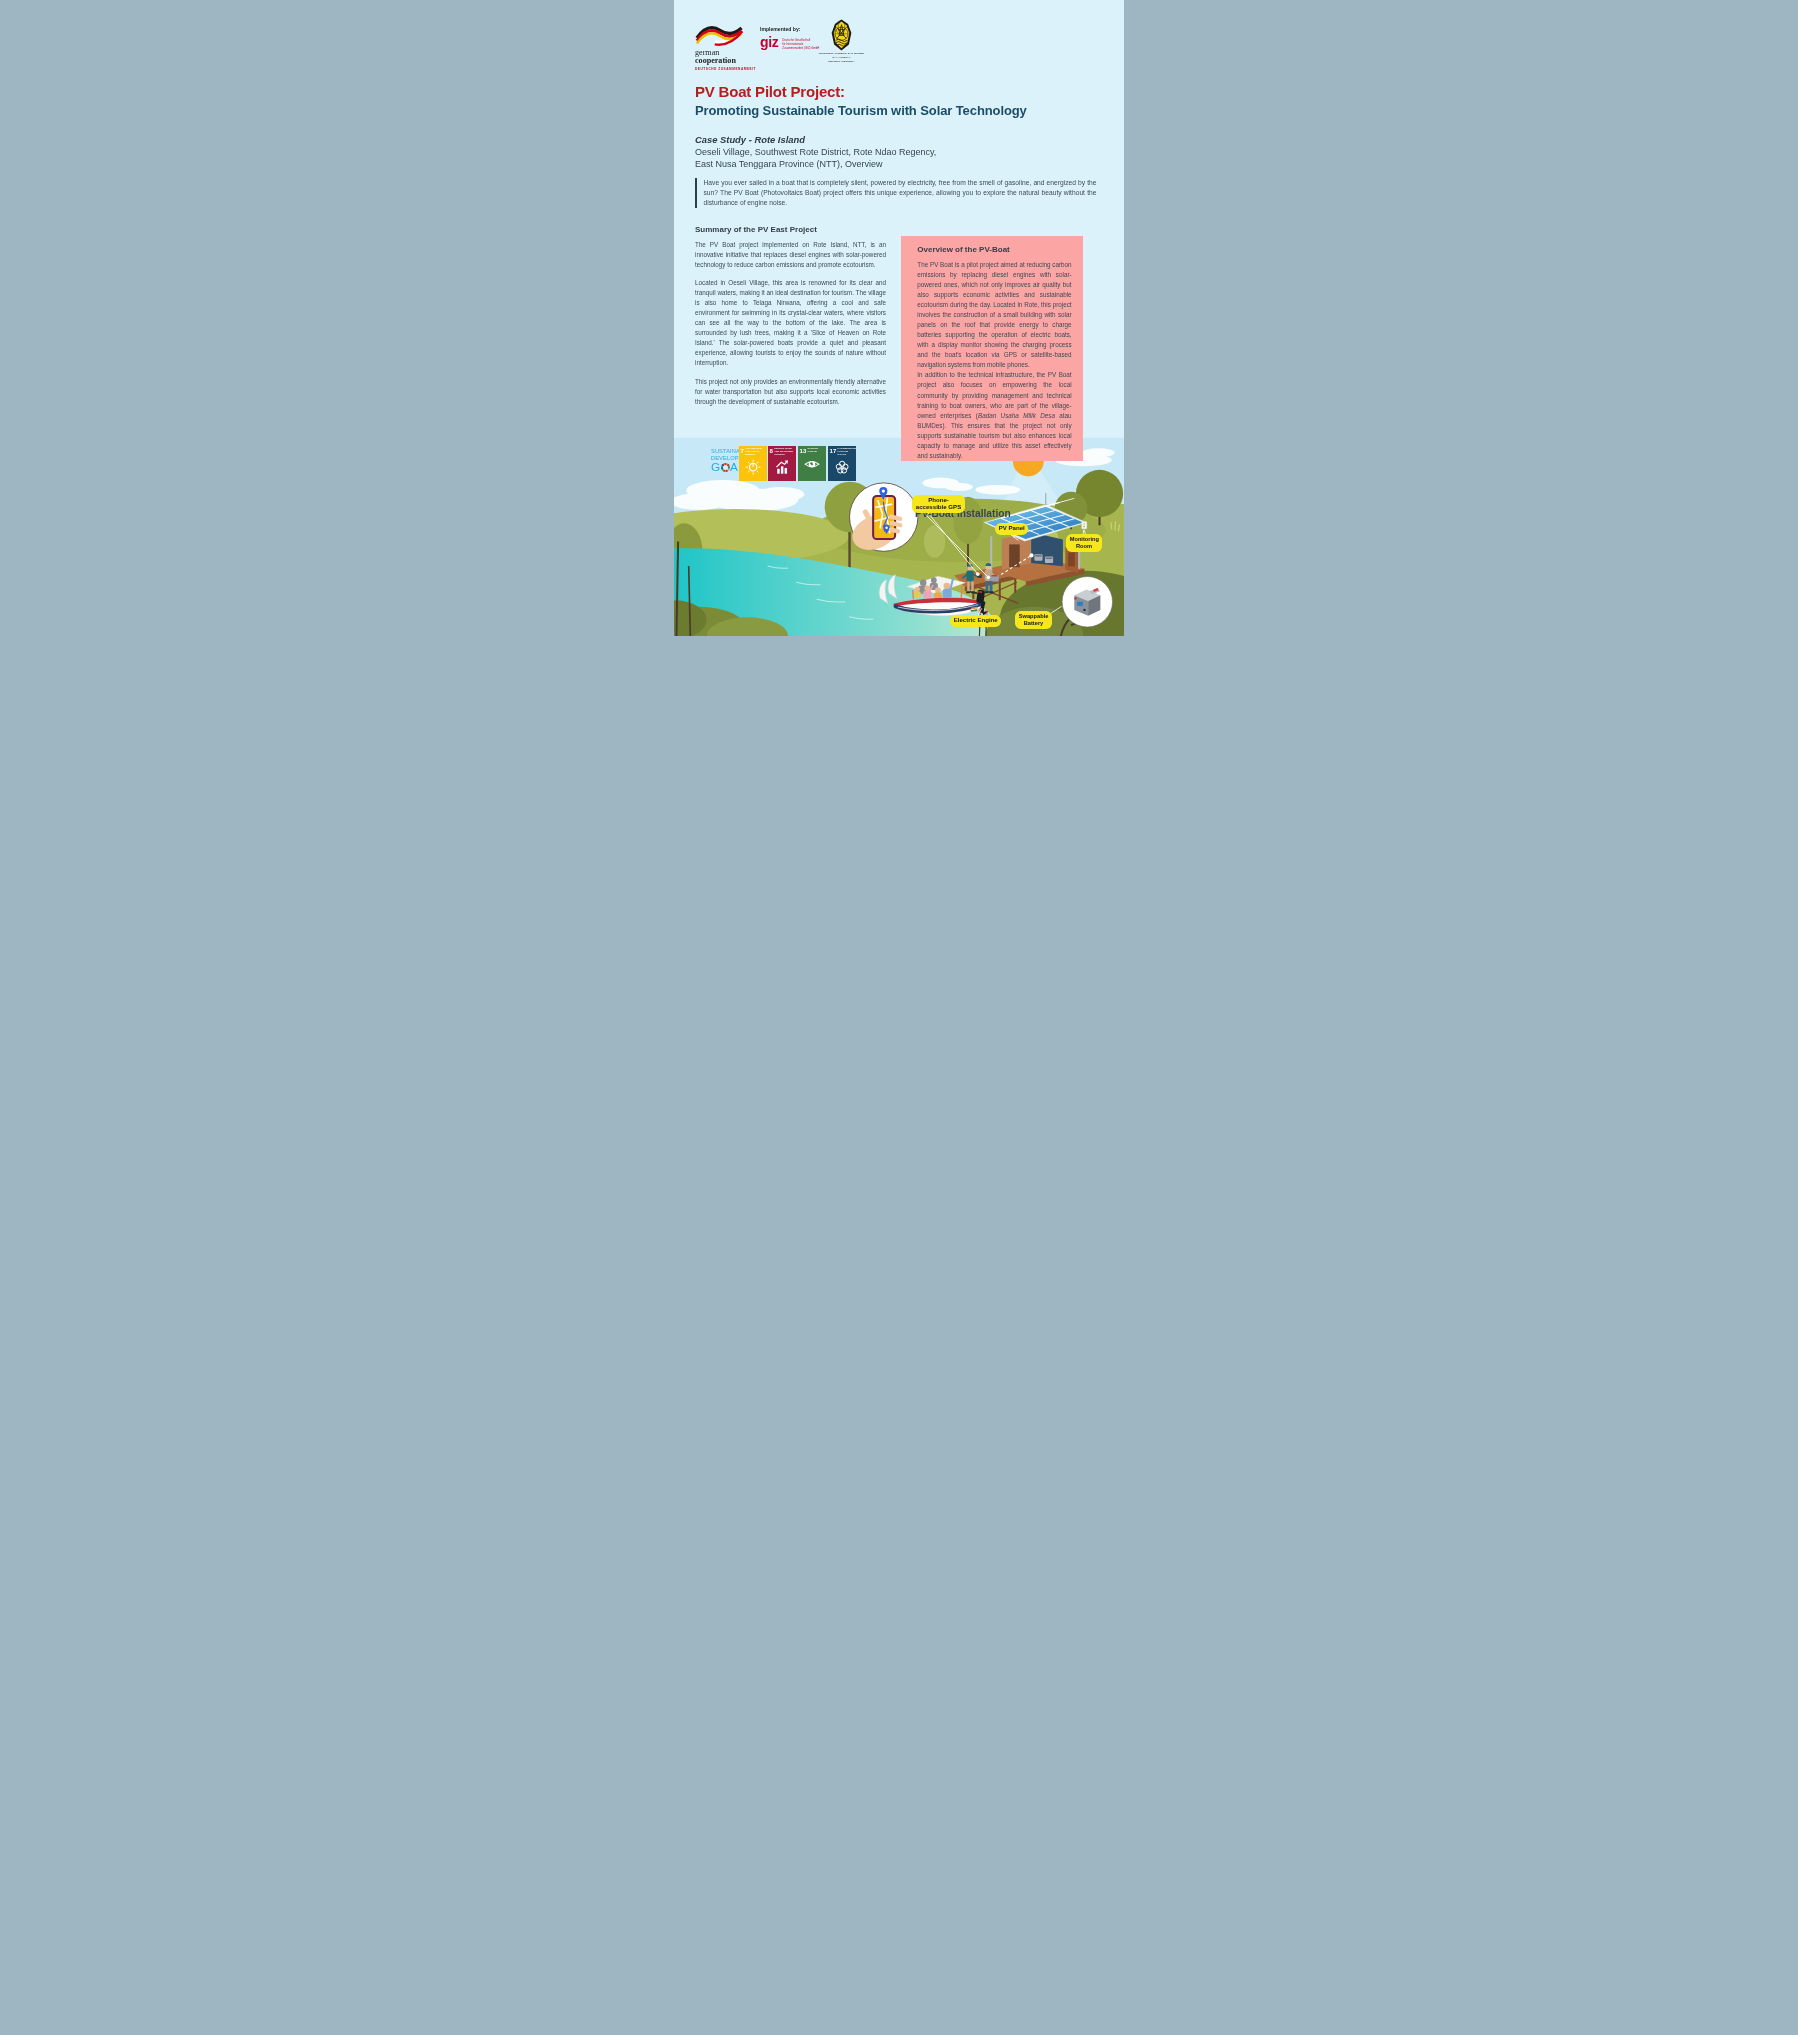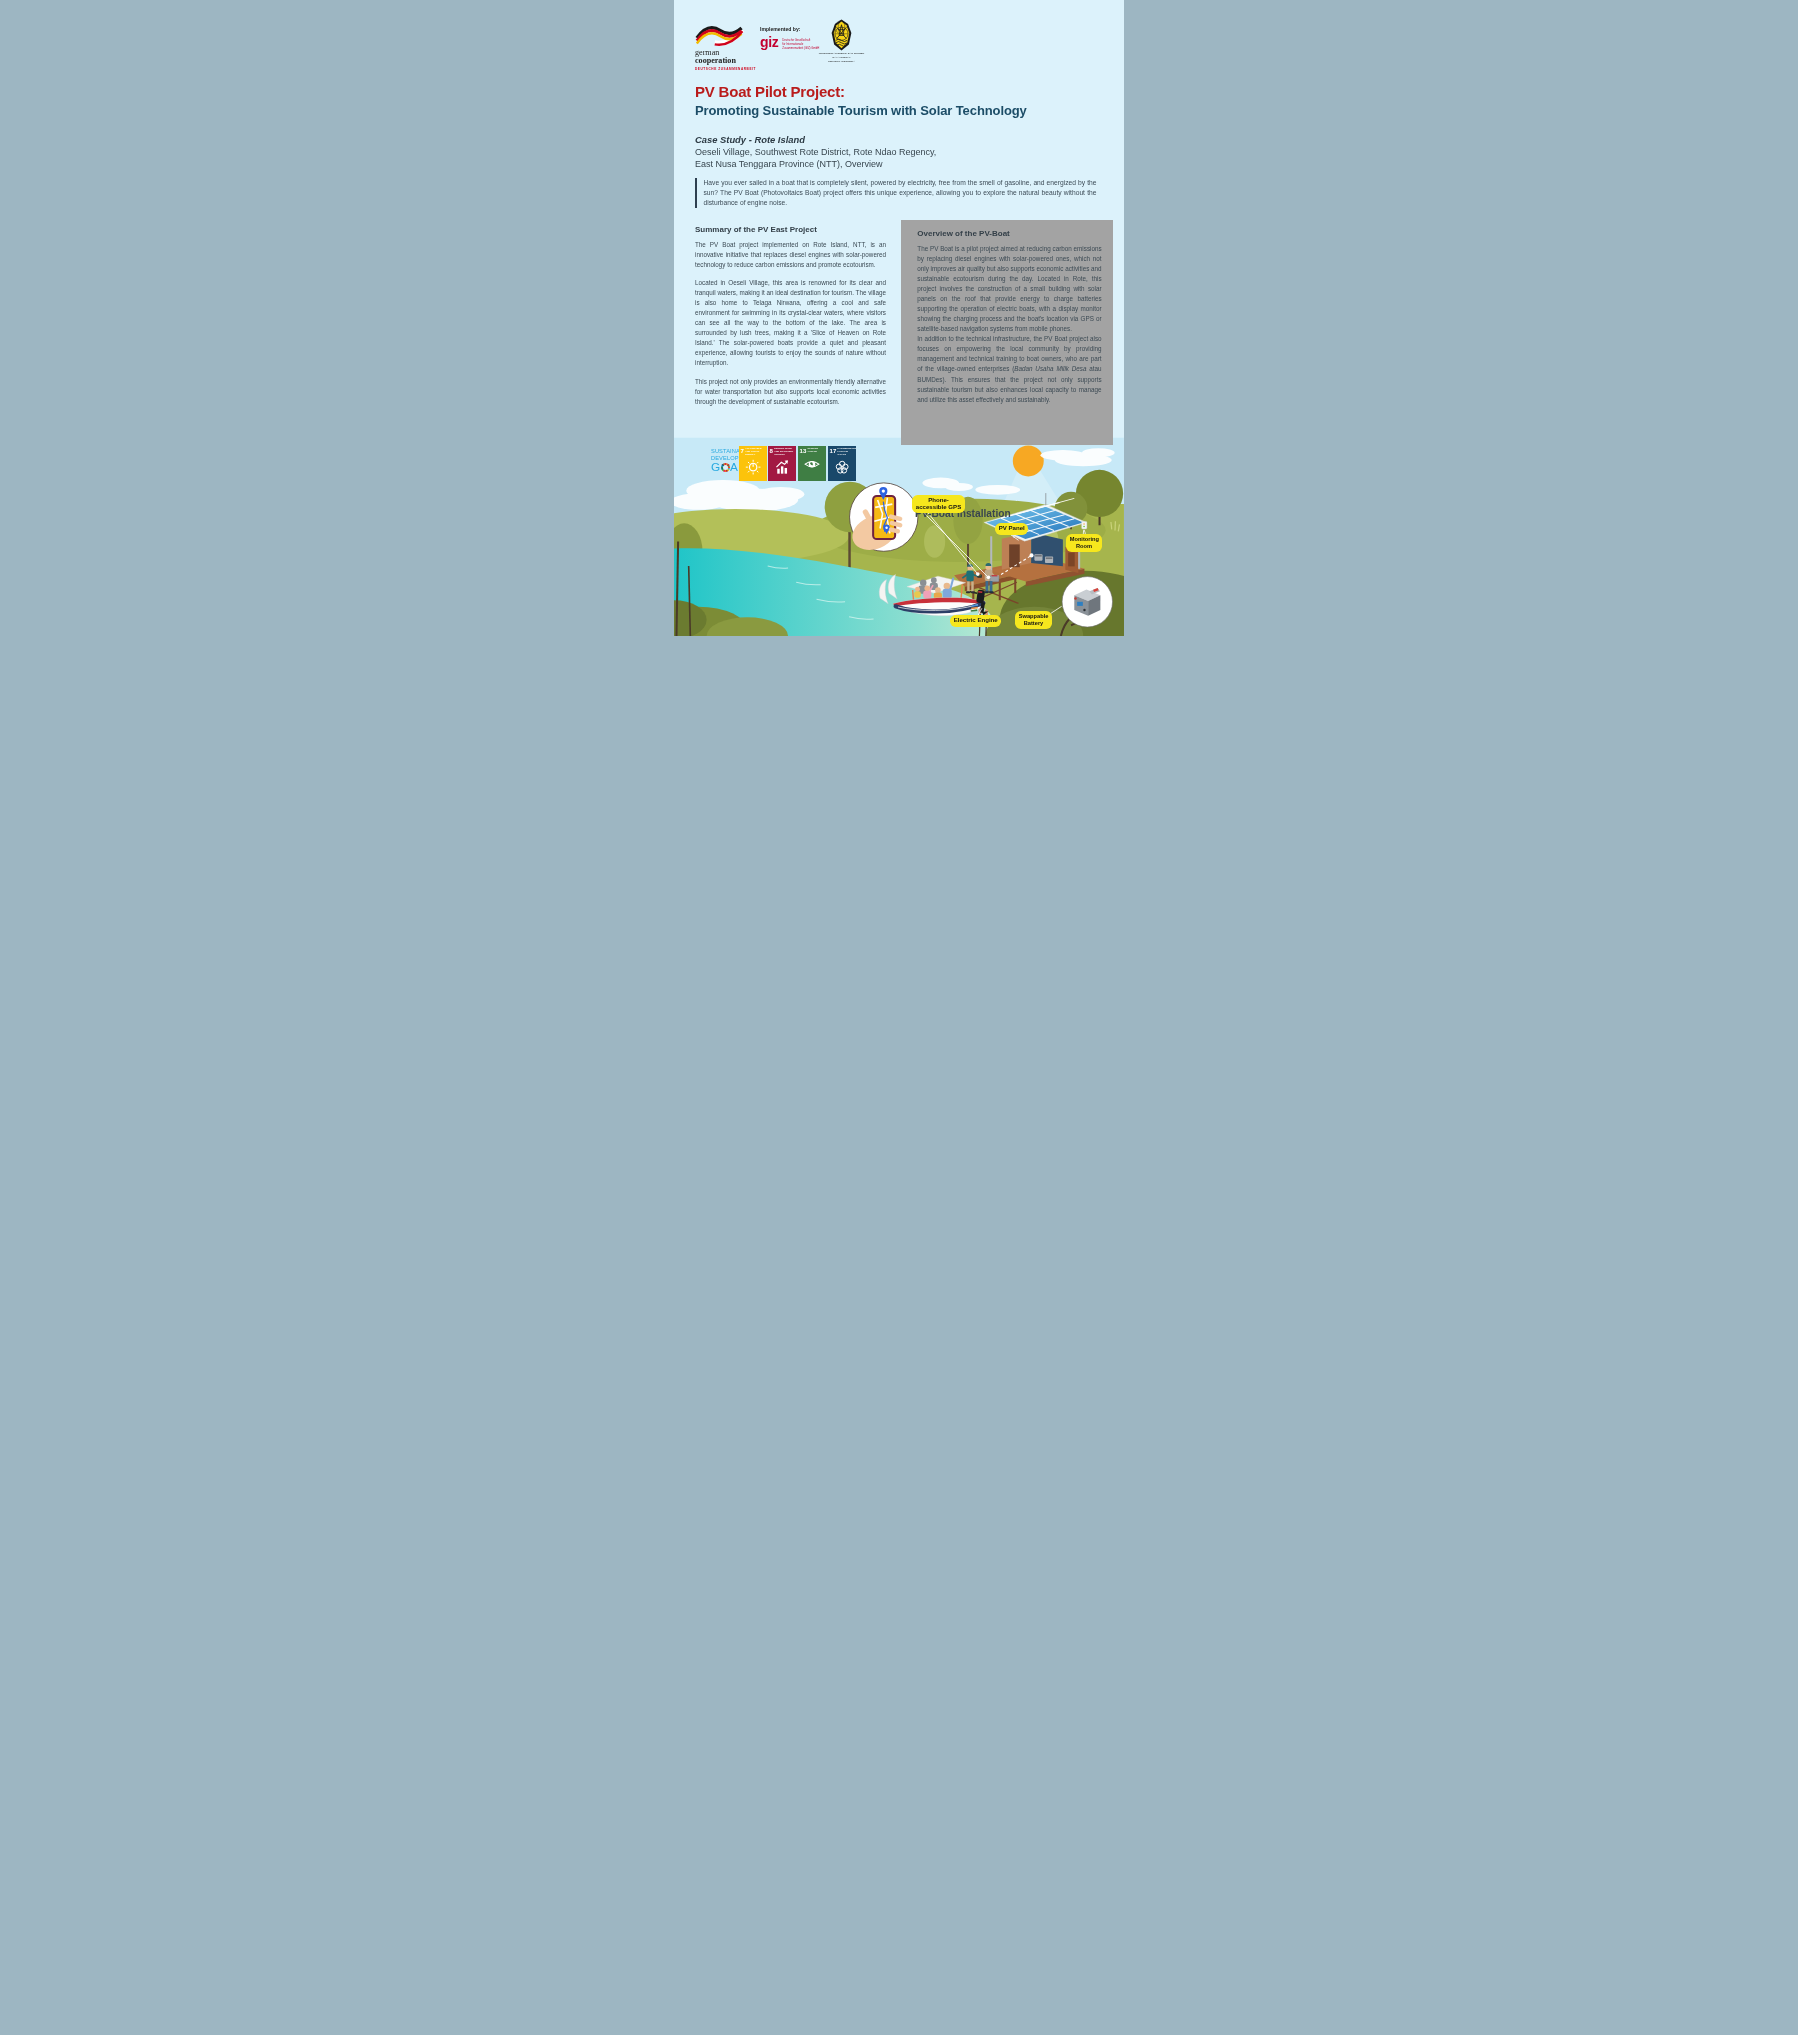--- a/index.html
+++ b/index.html
@@ -27,21 +27,21 @@
   .case-h{left:21px;top:134px;font-size:9.4px;font-weight:bold;font-style:italic;color:#2C3A44;}
   .loc1{left:21px;top:147px;font-size:9px;color:#38464F;}
   .loc2{left:21px;top:159px;font-size:9px;color:#38464F;}
   .intro{left:21px;top:178px;width:393px;border-left:2px solid #2E4050;padding-left:6.5px;
          font-size:6.7px;line-height:1.5;text-align:justify;color:#3D4C57;}
 
   
   .colh{font-size:8px;font-weight:bold;color:#333F48;margin:0 0 5.7px 0;}
   .col-left{left:21px;top:225px;width:191px;}
   .col-left p,.panel p{font-size:6.3px;line-height:1.6;text-align:justify;margin:0 0 8.1px 0;color:#3C4A54;}
-  .panel{left:227px;top:220px;width:212px;height:225px;background:#a3a3a3;box-sizing:border-box;
+  .panel{left:227px;top:236px;width:182px;height:225px;background:#fca5a5;box-sizing:border-box;
          padding:9px 11.4px 0 16.3px;}
   .panel p{margin:0;}
 
   
   .sdg-title{left:37px;top:448px;color:#29A9E0;font-weight:normal;z-index:2;}
   .sdg-t1{font-size:5.7px;line-height:1.18;letter-spacing:0.1px;}
   .sdg-goals{font-size:11.8px;letter-spacing:0.4px;line-height:1.05;}
   .wheel{display:inline-block;width:9.4px;height:9.4px;border-radius:50%;position:relative;vertical-align:-0.8px;
     background:conic-gradient(#E5243B,#DDA63A,#C5192D,#4C9F38,#FF3A21,#26BDE2,#FCC30B,#A21942,#FD6925,#DD1367,#56C02B,#00689D,#3F7E44,#0A97D9,#19486A,#BF8B2E,#E5243B);}
   .wheel::after{content:"";position:absolute;inset:2px;border-radius:50%;background:#DCF2FB;}

